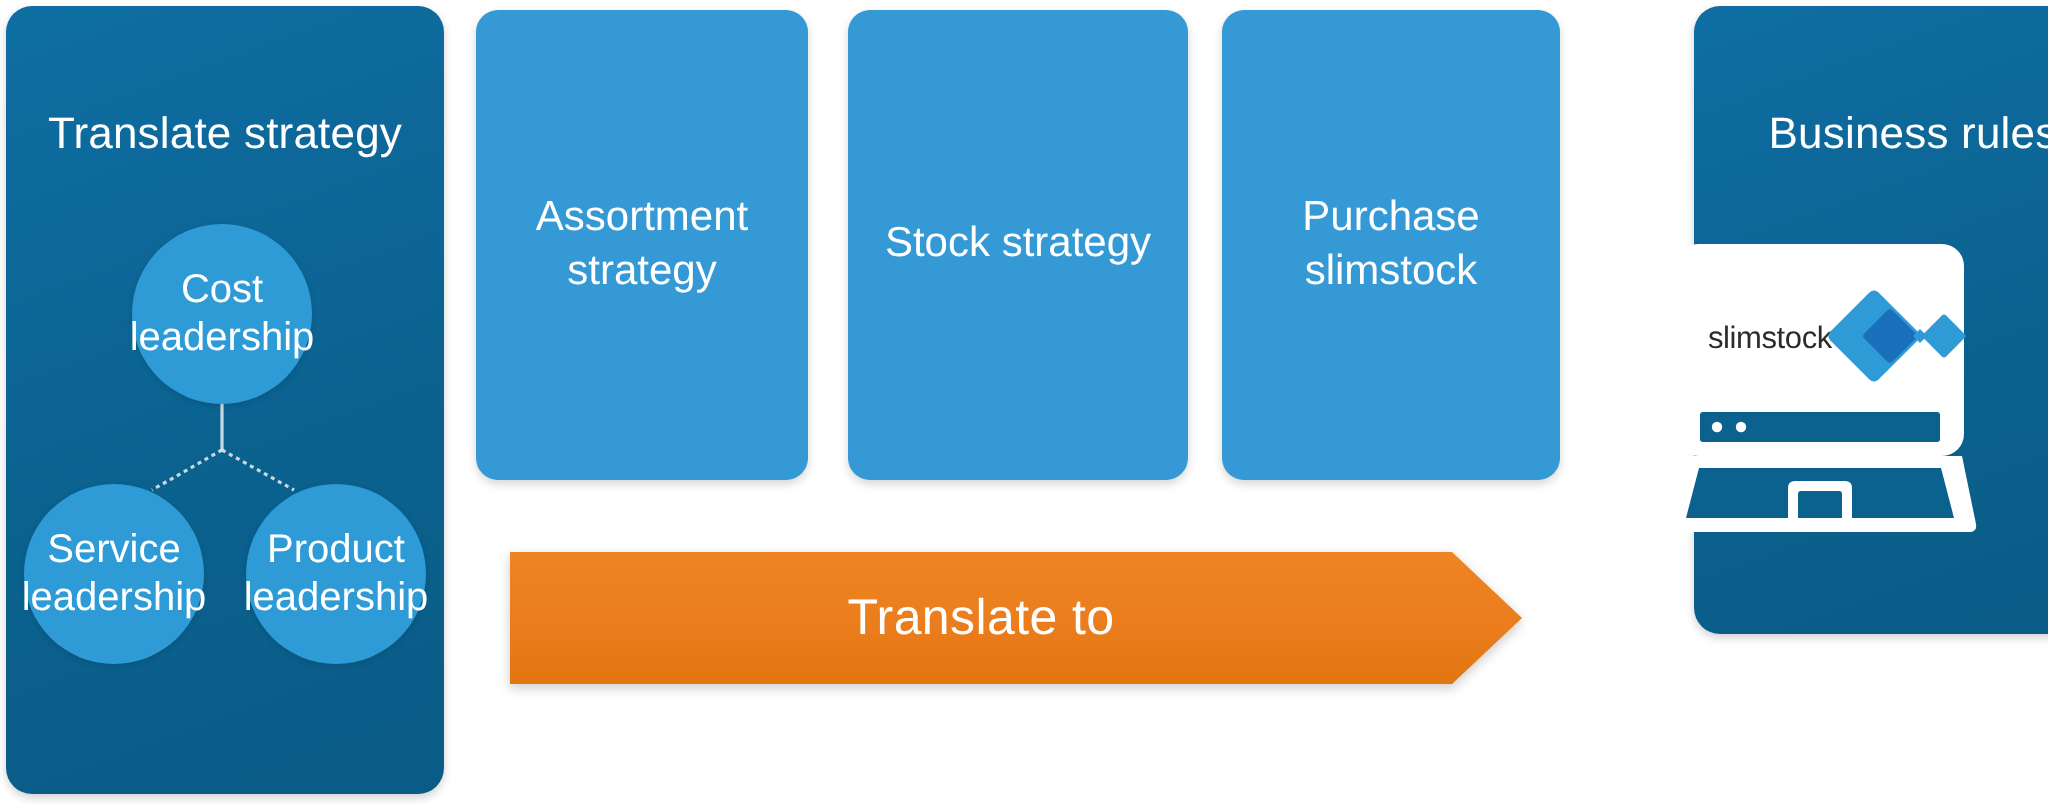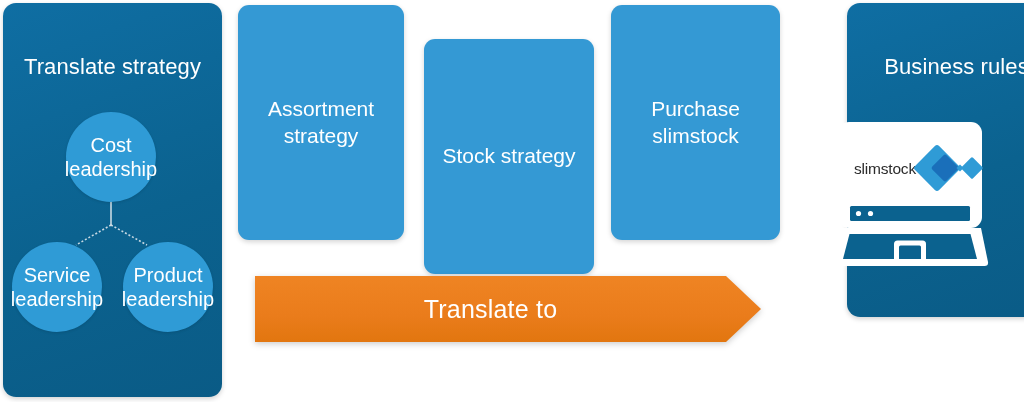--- a/index.html
+++ b/index.html
@@ -86,21 +86,21 @@
     align-items: center;
     justify-content: center;
     text-align: center;
     color: #ffffff;
     font-size: 21px;
     font-weight: 400;
     line-height: 1.28;
     box-shadow: 0 2px 5px rgba(0,0,0,0.17);
   }
   #card-0 { left: 238px; width: 166px; }
-  #card-1 { left: 424px; width: 170px; margin-top: 34px; }
+  #card-1 { left: 424px; width: 170px; }
   #card-2 { left: 611px; width: 169px; }
 
   
   #arrow {
     position: absolute;
     left: 255px;
     top: 276px;
     width: 506px;
     height: 66px;
     filter: drop-shadow(0 2px 3px rgba(0,0,0,0.20));

